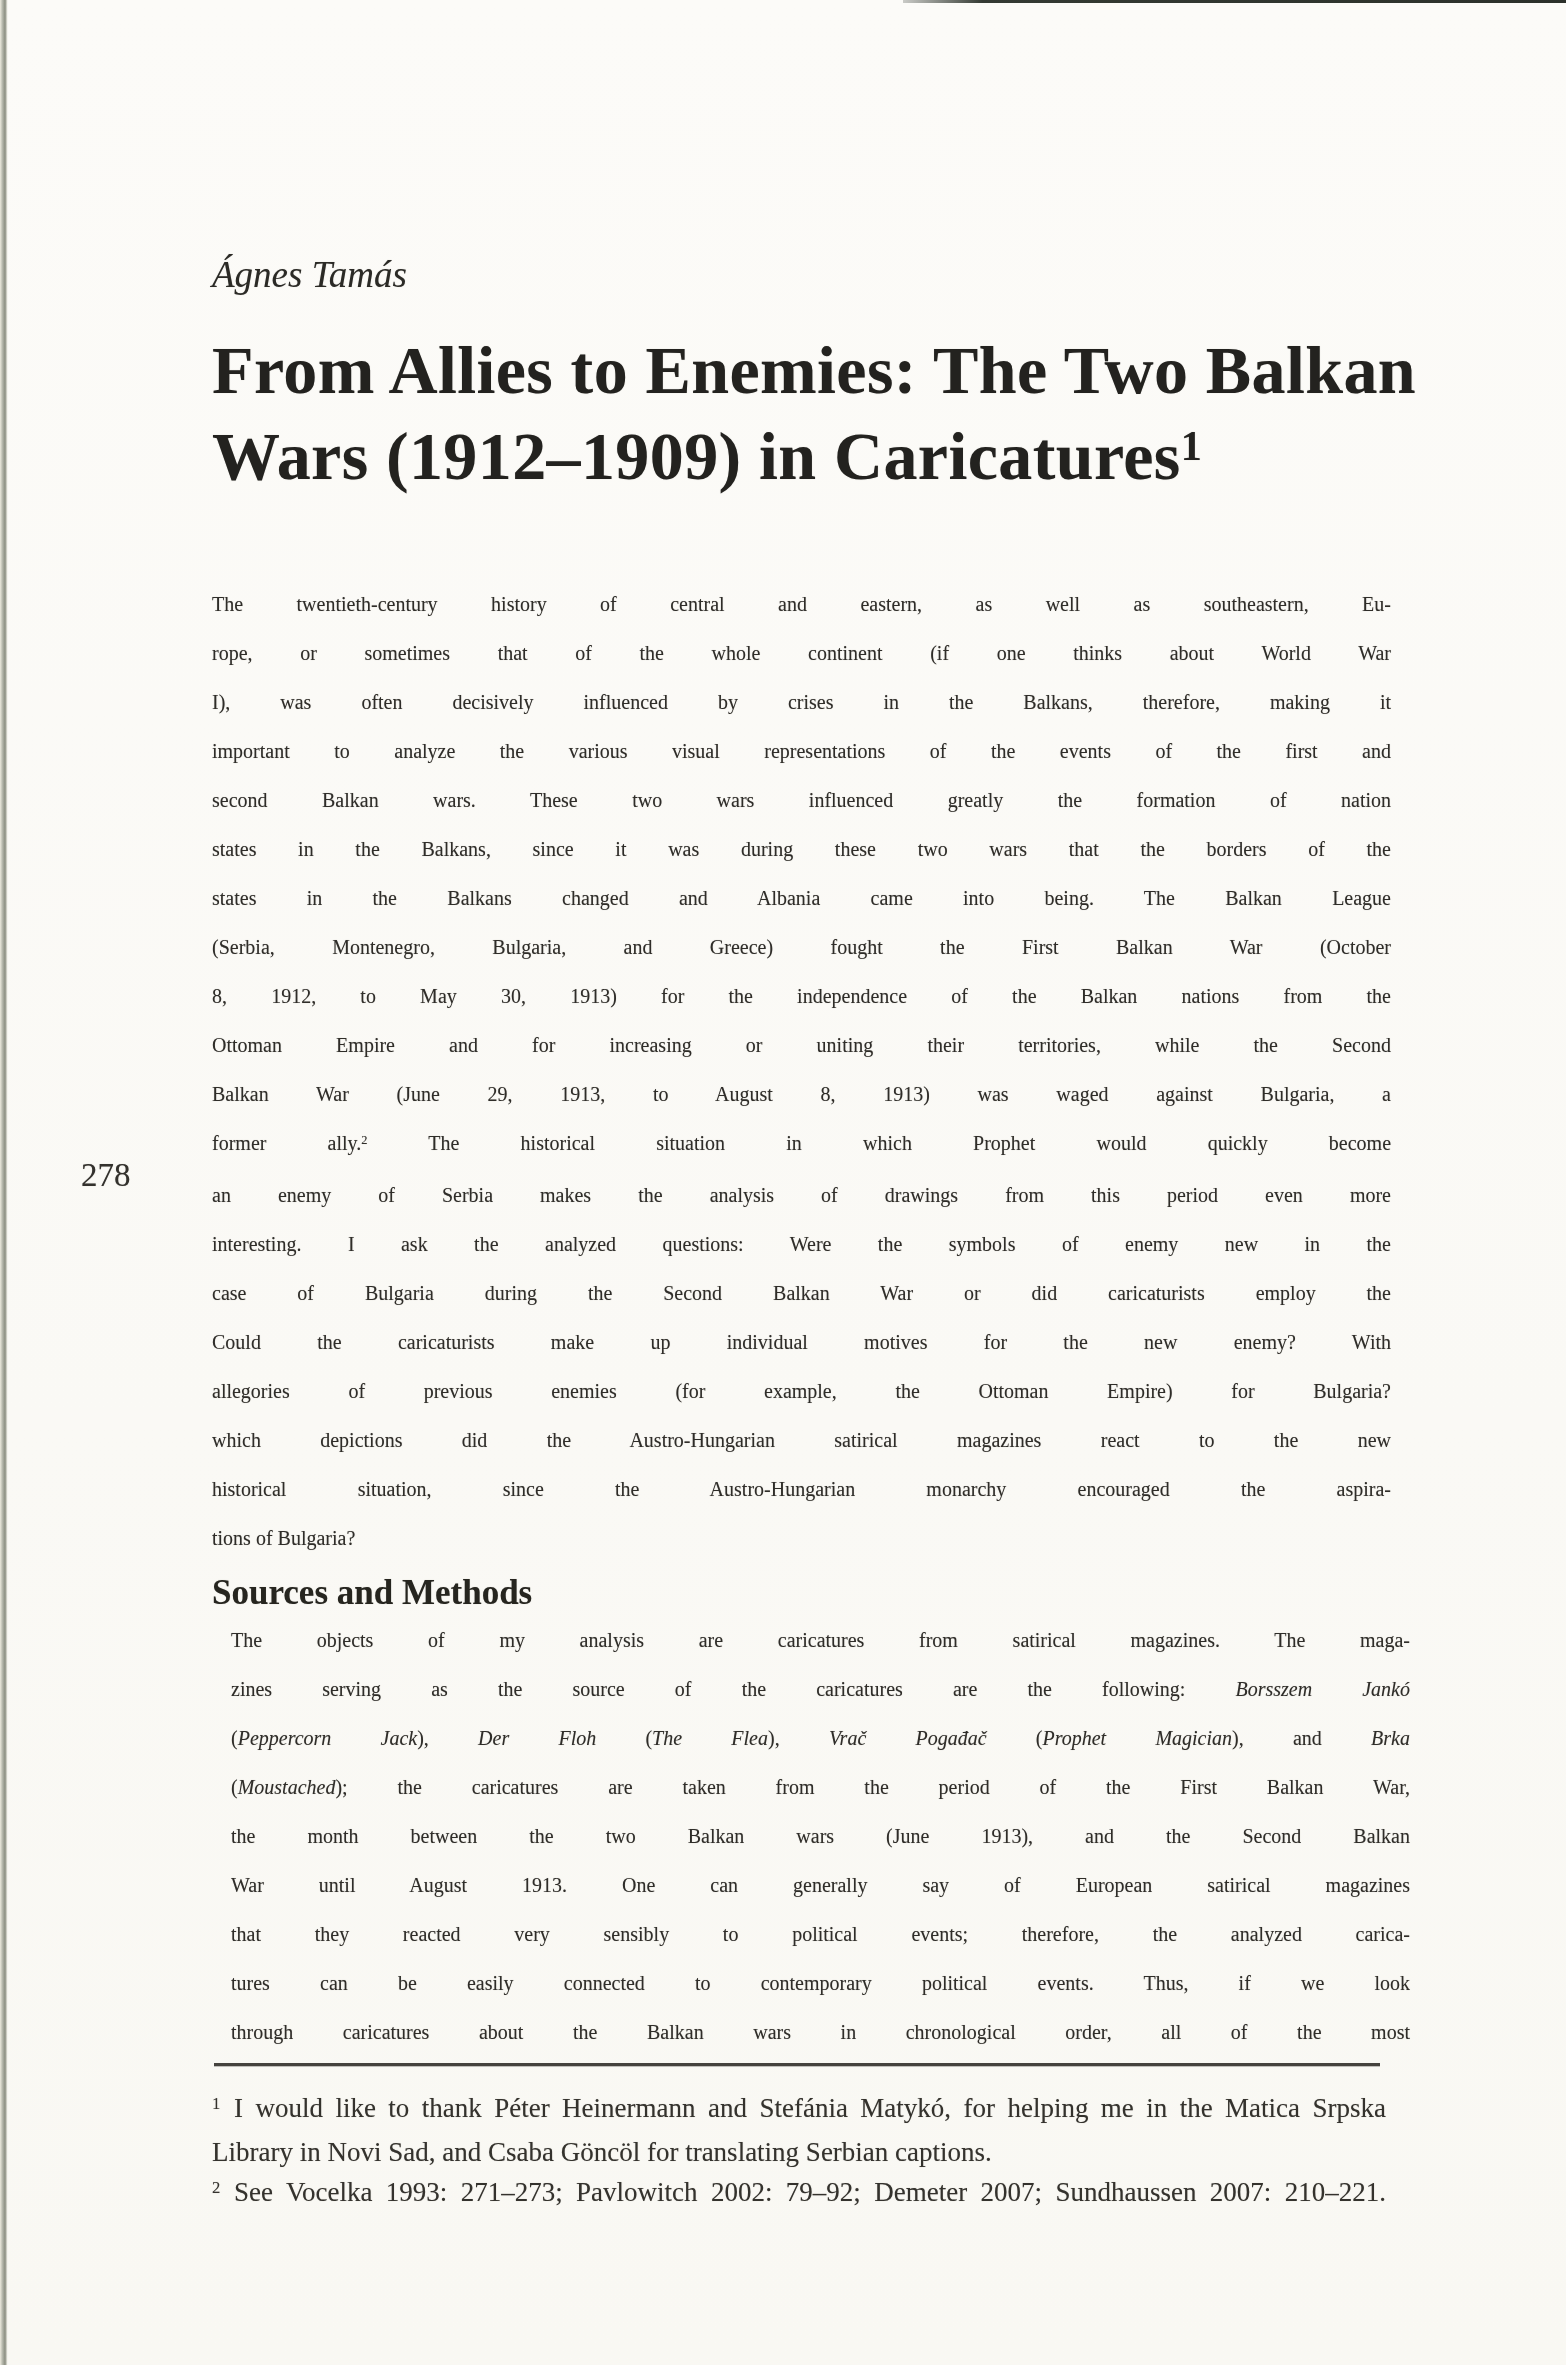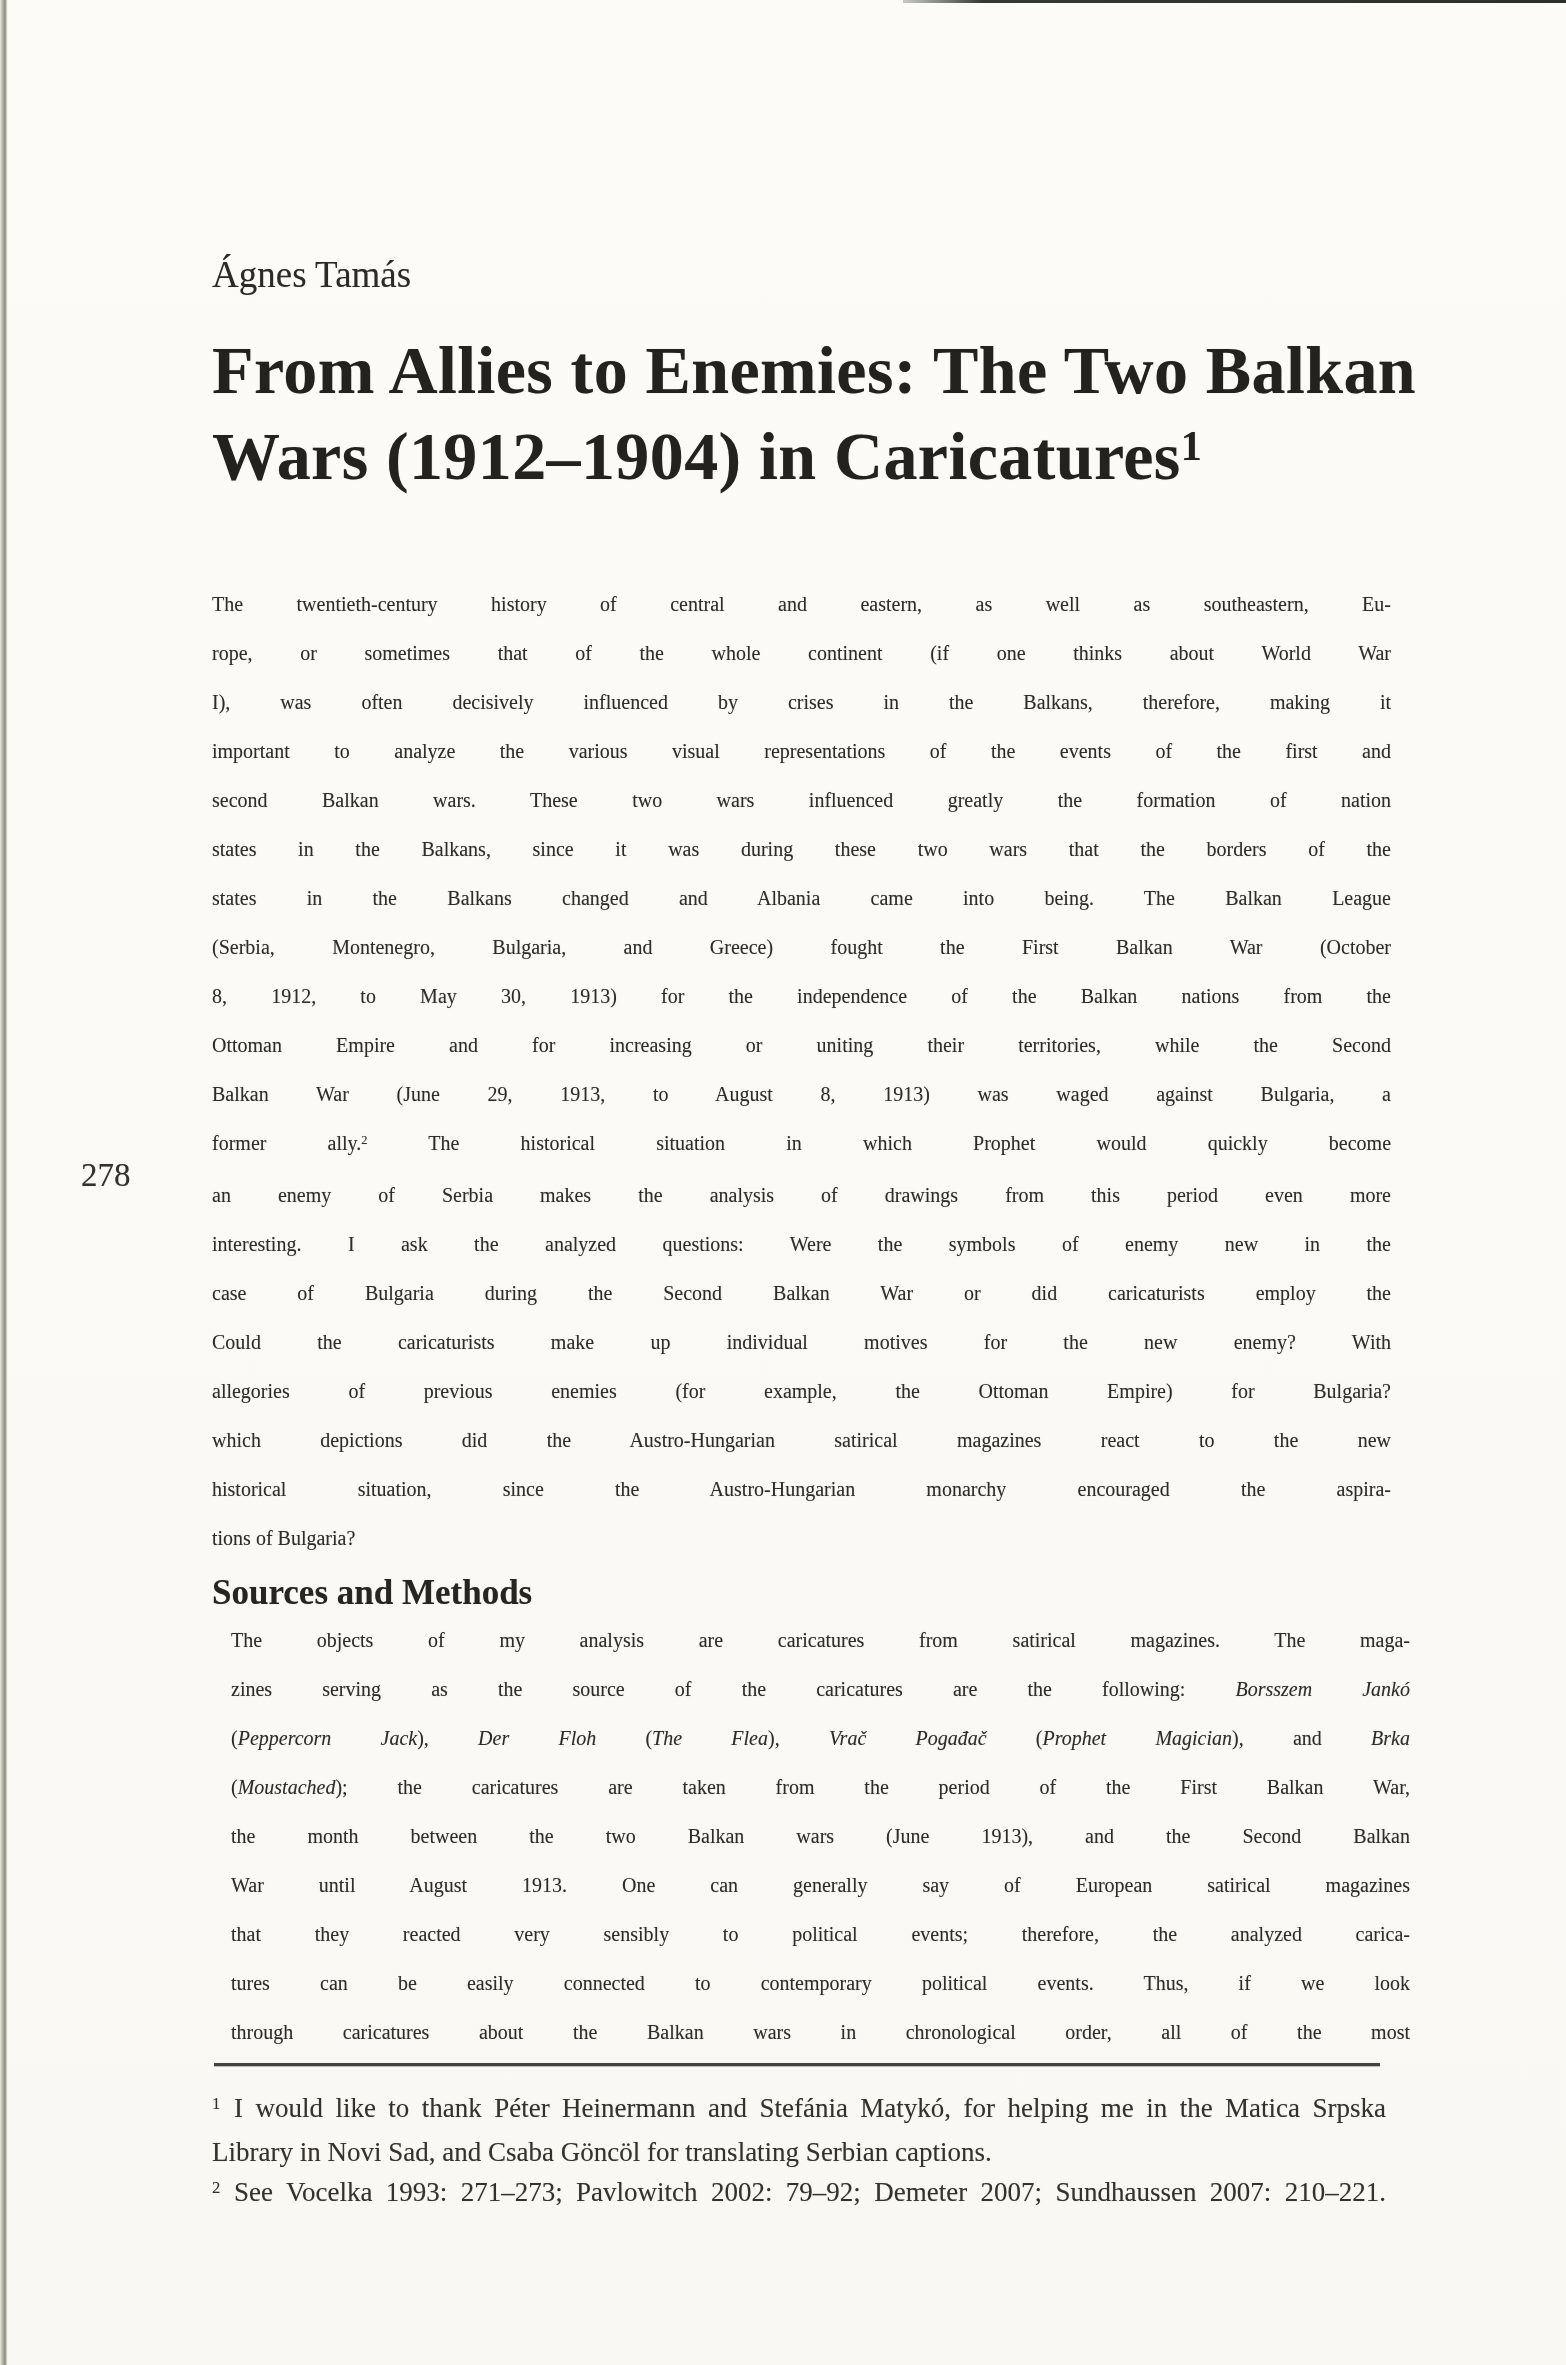--- a/index.html
+++ b/index.html
@@ -15,21 +15,21 @@
   }
   
   .edge-left {
     position: absolute; left: 0; top: 0; width: 7.7px; height: 2366px;
     background: linear-gradient(90deg, #eceade 0px, #b3b5a9 2.6px, #8a8d80 5.1px, #d9d9d0 6.8px, #fbfaf6 7.7px);
   }
   .edge-top {
     position: absolute; top: 0; left: 903px; width: 663px; height: 3.4px;
     background: linear-gradient(90deg, rgba(52,58,51,0.25), #343a33 12%, #2c312b 100%);
   }
-  .author { position: absolute; left: 212px; top: 253px; font-size: 37px; color: #2b2a26; }
+  .author { position: absolute; left: 212px; top: 253px; font-size: 37px; color: #2b2a26; font-style: italic; }
   .title {
     position: absolute; left: 212px; top: 327px; margin: 0;
     font-size: 68px; line-height: 86px; font-weight: 700;
     color: #23221f; letter-spacing: 0.4px;
   }
   .para { position: absolute; left: 212px; width: 1179px; font-size: 20px; line-height: 49px; }
   .para1 { top: 580px; }
   .para2 { top: 1616px; margin-left: 19px; }
   .pline { white-space: nowrap; }
   .pline.just { text-align: justify; text-align-last: justify; }
@@ -45,21 +45,21 @@
 <body>
 
 <div class="page">
   <div class="edge-left"></div>
   <div class="edge-top"></div>
 
   <div class="author">Ágnes Tamás</div>
 
   <h1 class="title">
       <div class="pline"><span>From Allies to Enemies: The Two Balkan</span></div>
-      <div class="pline"><span>Wars (1912–1904) in Caricatures</span><span class="sup">1</span></div>
+      <div class="pline"><span>Wars (1912–1909) in Caricatures</span><span class="sup">1</span></div>
     </h1>
 
   <div class="para para1">
       <div class="pline just"><span>The twentieth-century history of central and eastern, as well as southeastern, Eu-</span></div>
       <div class="pline just"><span>rope, or sometimes that of the whole continent (if one thinks about World War</span></div>
       <div class="pline just"><span>I), was often decisively influenced by crises in the Balkans, therefore, making it</span></div>
       <div class="pline just"><span>important to analyze the various visual representations of the events of the first and</span></div>
       <div class="pline just"><span>second Balkan wars. These two wars influenced greatly the formation of nation</span></div>
       <div class="pline just"><span>states in the Balkans, since it was during these two wars that the borders of the</span></div>
       <div class="pline just"><span>states in the Balkans changed and Albania came into being. The Balkan League</span></div>

